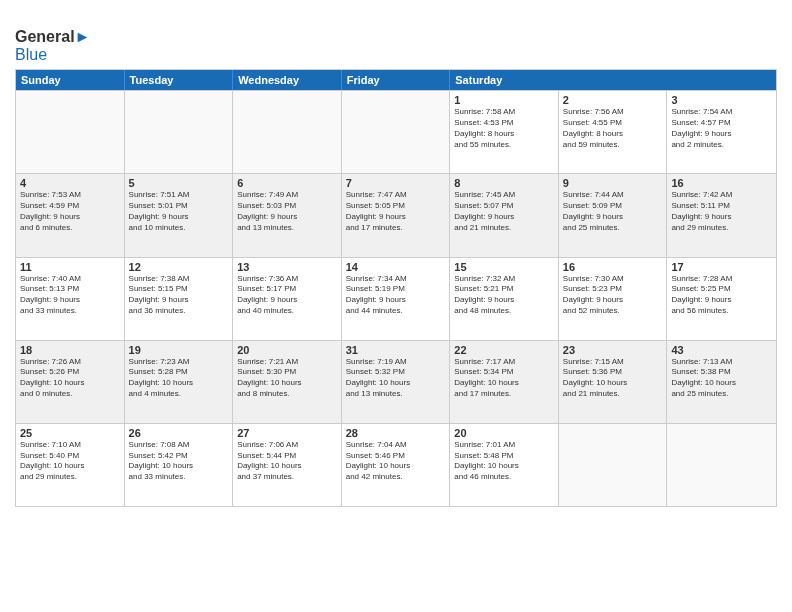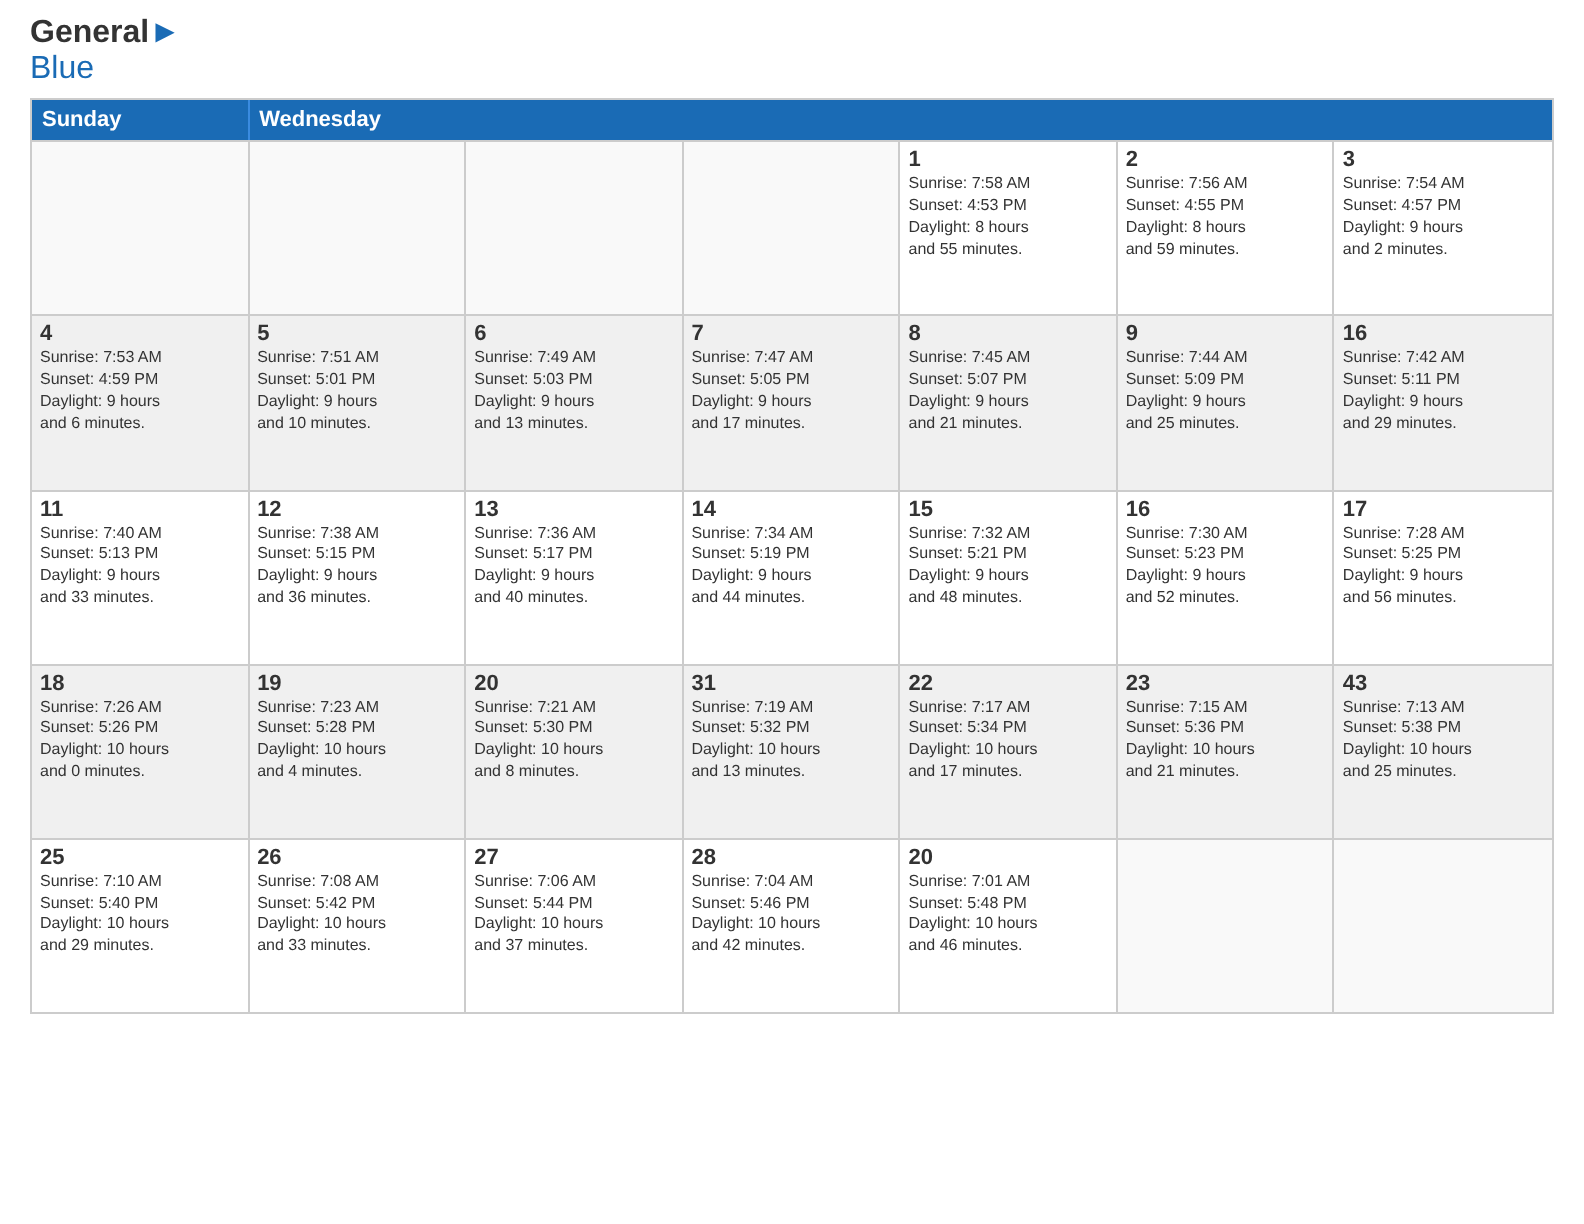--- a/index.html
+++ b/index.html
@@ -6,21 +6,21 @@
     body {
       font-family: Arial, sans-serif;
       background: #fff;
       width: 792px;
       height: 612px;
       overflow: hidden;
     }
     .page {
       width: 792px;
       height: 517px;
-      padding: 4px 15px 10px 15px;
+      padding: 24px 15px 10px 15px;
       display: flex;
       flex-direction: column;
     }
     .header {
       display: flex;
       align-items: flex-start;
       justify-content: space-between;
       margin-bottom: 6px;
     }
     .logo {
@@ -111,21 +111,24 @@
     </div>
     <div class="title-block">
       <div class="main-title"></div>
       <div class="subtitle"></div>
     </div>
   </div>
 
   <div class="calendar">
     <div class="cal-header">
     <div class="cal-header-cell">Sunday</div>
+        <div class="cal-header-cell">Tuesday</div>
         <div class="cal-header-cell">Wednesday</div>
+        <div class="cal-header-cell">Friday</div>
+        <div class="cal-header-cell">Saturday</div>
       </div>
     <div class="cal-body">
     <div class="cal-row">
           <div class="cal-cell empty"></div>
           <div class="cal-cell empty"></div>
           <div class="cal-cell empty"></div>
           <div class="cal-cell empty"></div>
           <div class="cal-cell">
             <span class="day-num">1</span>
             <div class="cell-text">Sunrise: 7:58 AM<br>Sunset: 4:53 PM<br>Daylight: 8 hours<br>and 55 minutes.</div>

